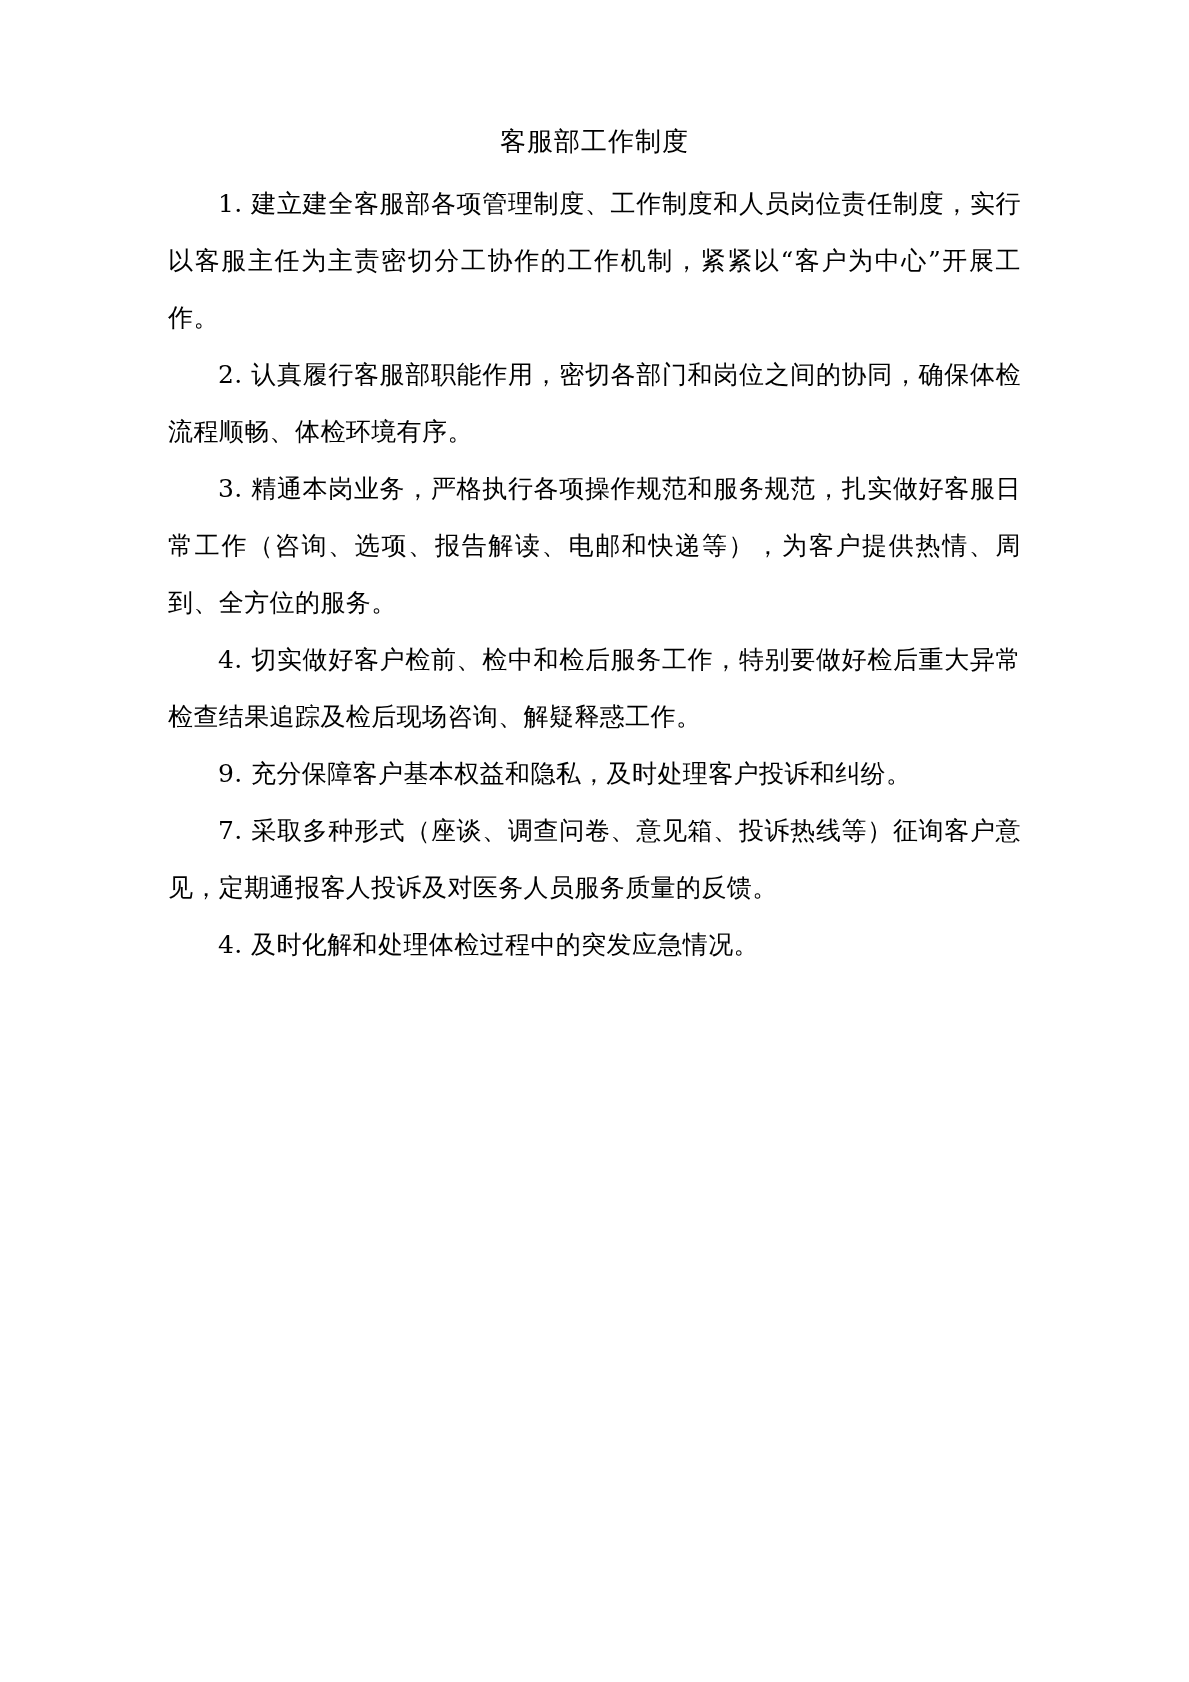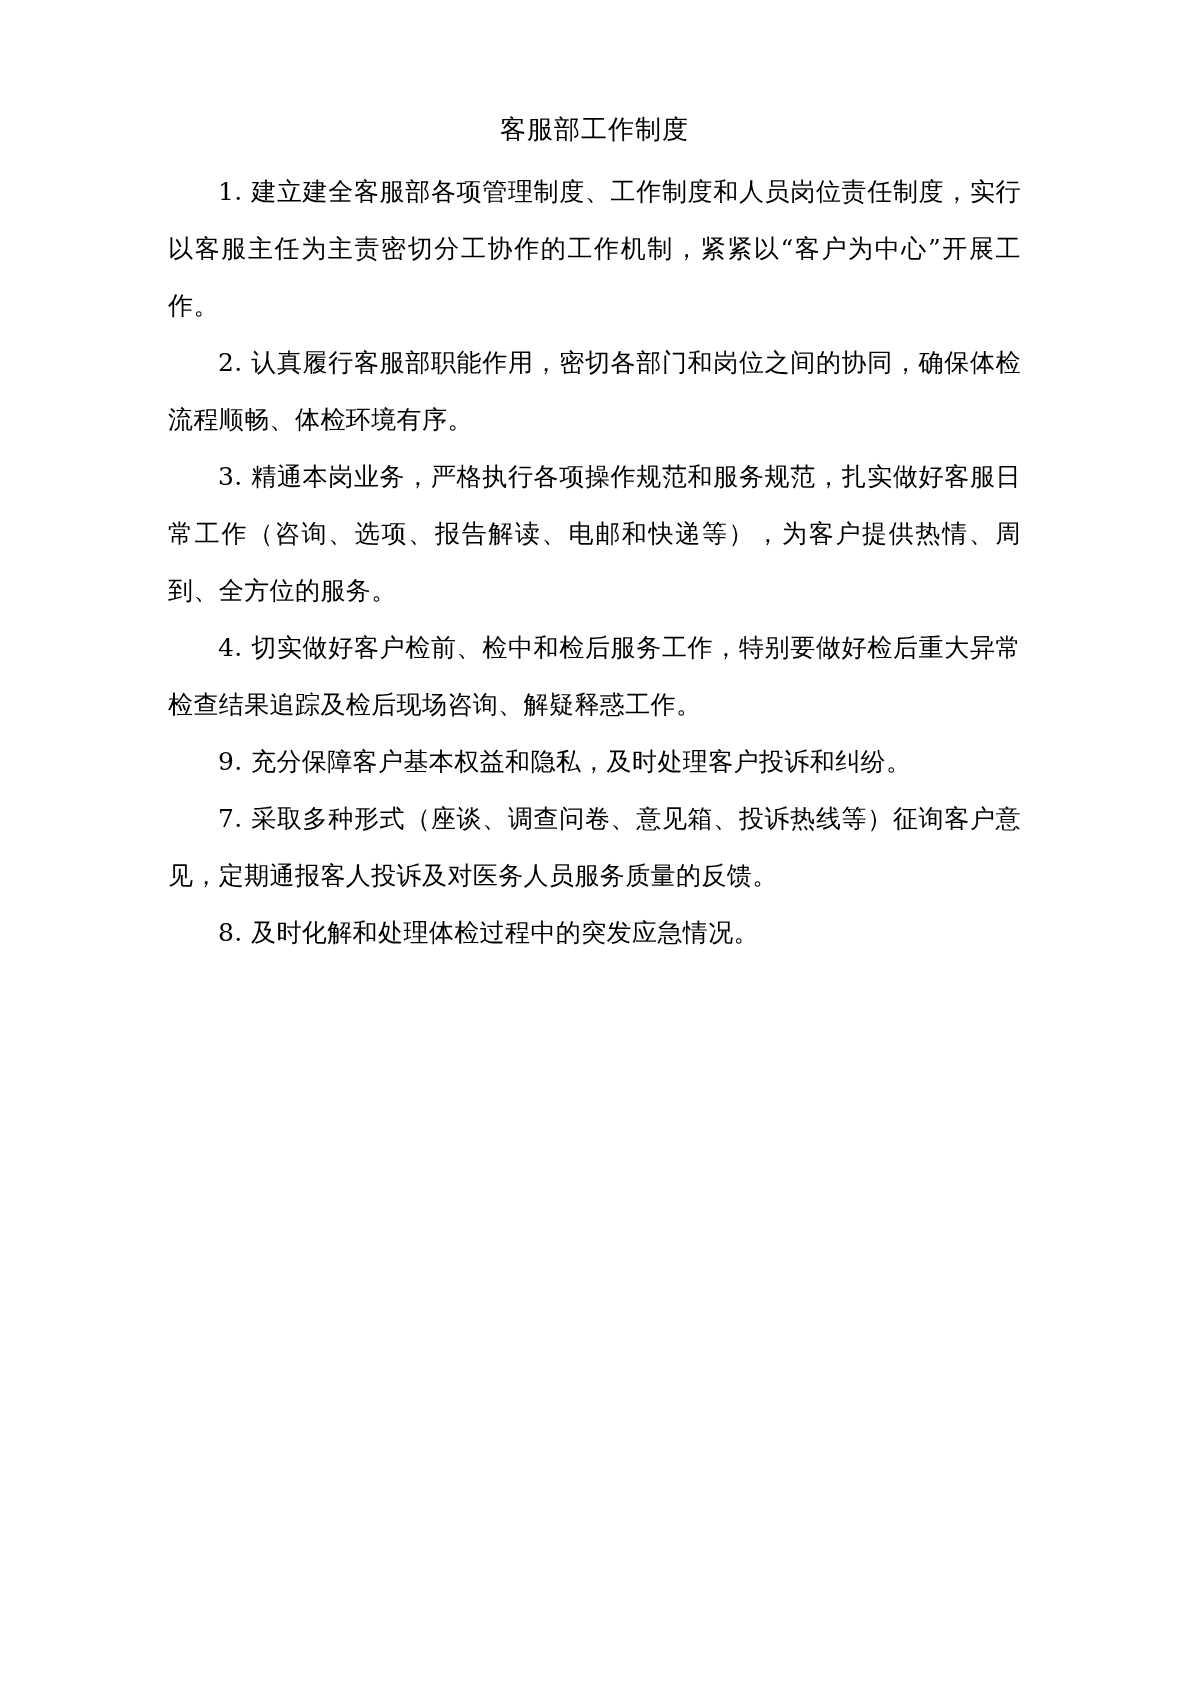--- a/index.html
+++ b/index.html
@@ -21,21 +21,21 @@
     box-sizing: border-box;
     padding: 110px 168px 0 168px;
     background: #ffffff;
   }
   .doc-title {
     text-align: center;
     font-size: 26px;
     line-height: 1.5;
     font-weight: 400;
     letter-spacing: 1px;
-    margin: 0 0 14px 0;
+    margin: 12px 0 14px 0;
   }
   .body-block {
     margin-top: 12px;
   }
   .para {
     font-size: 25px;
     line-height: 57px;
     text-align: justify;
     text-justify: inter-ideograph;
     text-indent: 2em;
@@ -50,16 +50,16 @@
 
   <h1 class="doc-title">客服部工作制度</h1>
 
   <div class="body-block">
     <p class="para">1. 建立建全客服部各项管理制度、工作制度和人员岗位责任制度，实行以客服主任为主责密切分工协作的工作机制，紧紧以“客户为中心”开展工作。</p>
     <p class="para">2. 认真履行客服部职能作用，密切各部门和岗位之间的协同，确保体检流程顺畅、体检环境有序。</p>
     <p class="para">3. 精通本岗业务，严格执行各项操作规范和服务规范，扎实做好客服日常工作（咨询、选项、报告解读、电邮和快递等），为客户提供热情、周到、全方位的服务。</p>
     <p class="para">4. 切实做好客户检前、检中和检后服务工作，特别要做好检后重大异常检查结果追踪及检后现场咨询、解疑释惑工作。</p>
     <p class="para">9. 充分保障客户基本权益和隐私，及时处理客户投诉和纠纷。</p>
     <p class="para">7. 采取多种形式（座谈、调查问卷、意见箱、投诉热线等）征询客户意见，定期通报客人投诉及对医务人员服务质量的反馈。</p>
-    <p class="para">8. 及时化解和处理体检过程中的突发应急情况。</p>
+    <p class="para">4. 及时化解和处理体检过程中的突发应急情况。</p>
   </div>
 
 </div>
 
 </body></html>

